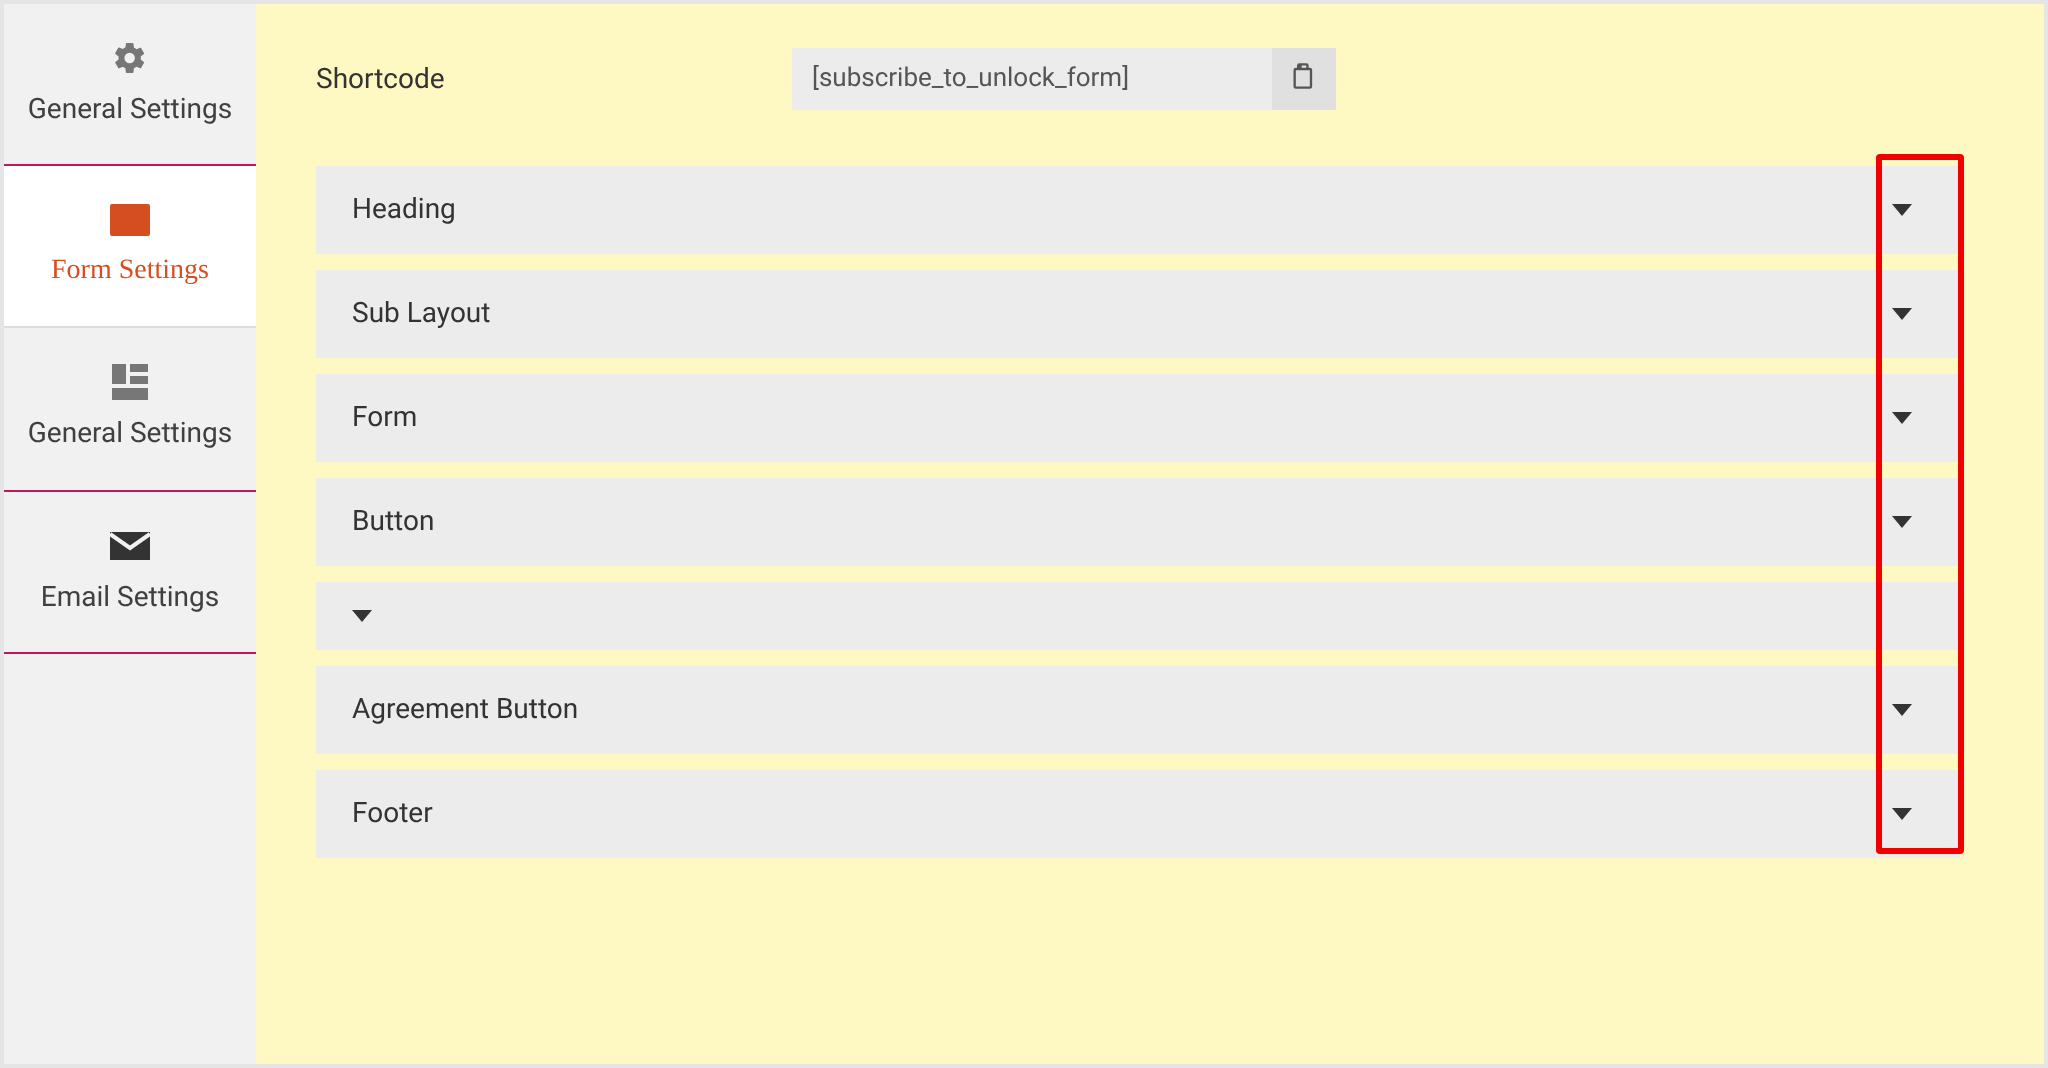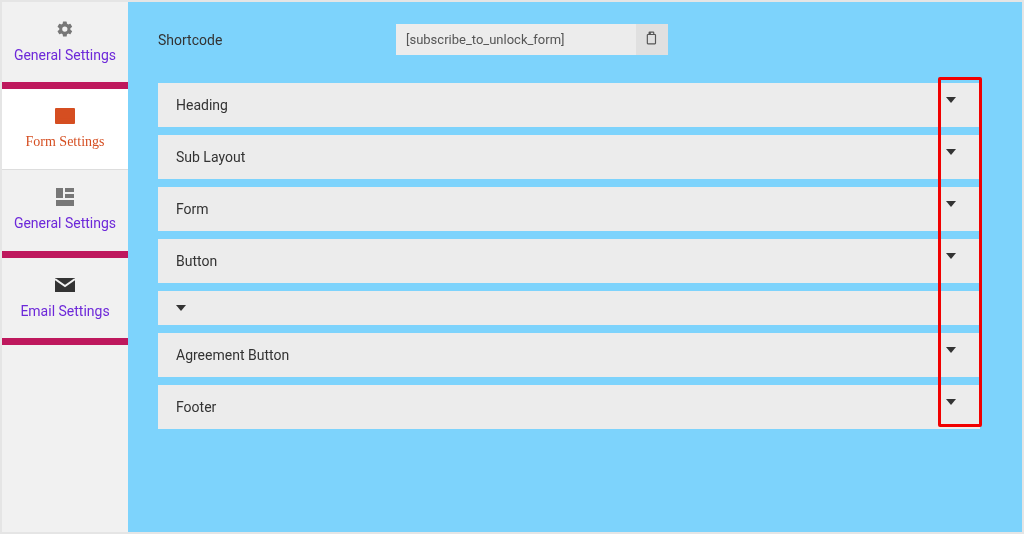--- a/index.html
+++ b/index.html
@@ -21,44 +21,44 @@
     width: 126px;
     background: #f1f1f1;
     display: flex;
     flex-direction: column;
     flex-shrink: 0;
   }
   .sidebar-tab {
     text-align: center;
     padding: 16px 8px 18px 8px;
     cursor: pointer;
-    color: #6d28d9;
+    color: #404040;
     line-height: 1.3;
-    border-bottom: 7px solid #be185d;
+    border-bottom: 1px solid #be185d;
   }
   .sidebar-tab .sidebar-icon {
     display: flex;
     justify-content: center;
     align-items: center;
     height: 22px;
     margin-bottom: 6px;
   }
   .sidebar-tab.active {
     background: #fff;
     color: #d54e21;
     border-bottom: 1px solid #ddd;
     font-family: Liberation Serif, serif;
   }
   .sidebar-tab.active .sidebar-icon svg path,
   .sidebar-tab.active .sidebar-icon svg rect {
     fill: #d54e21;
   }
   .main {
     flex: 1;
-    background: #7dd3fc;
+    background: #fef9c3;
     padding: 22px 42px 30px 30px;
     min-width: 0;
   }
   .shortcode-row {
     display: flex;
     align-items: center;
     margin-bottom: 28px;
   }
   .shortcode-label {
     width: 238px;
@@ -88,20 +88,21 @@
   }
   .copy-btn svg path { fill: #555; }
   .accordion-wrap {
     position: relative;
   }
   .accordion-item {
     background: #ececec;
     margin-bottom: 8px;
     padding: 14px 18px;
     display: flex;
+    align-items: center;
     justify-content: space-between;
     cursor: pointer;
   }
   .accordion-title {
     font-size: 14px;
     color: #333;
   }
   .accordion-caret {
     width: 0;
     height: 0;

